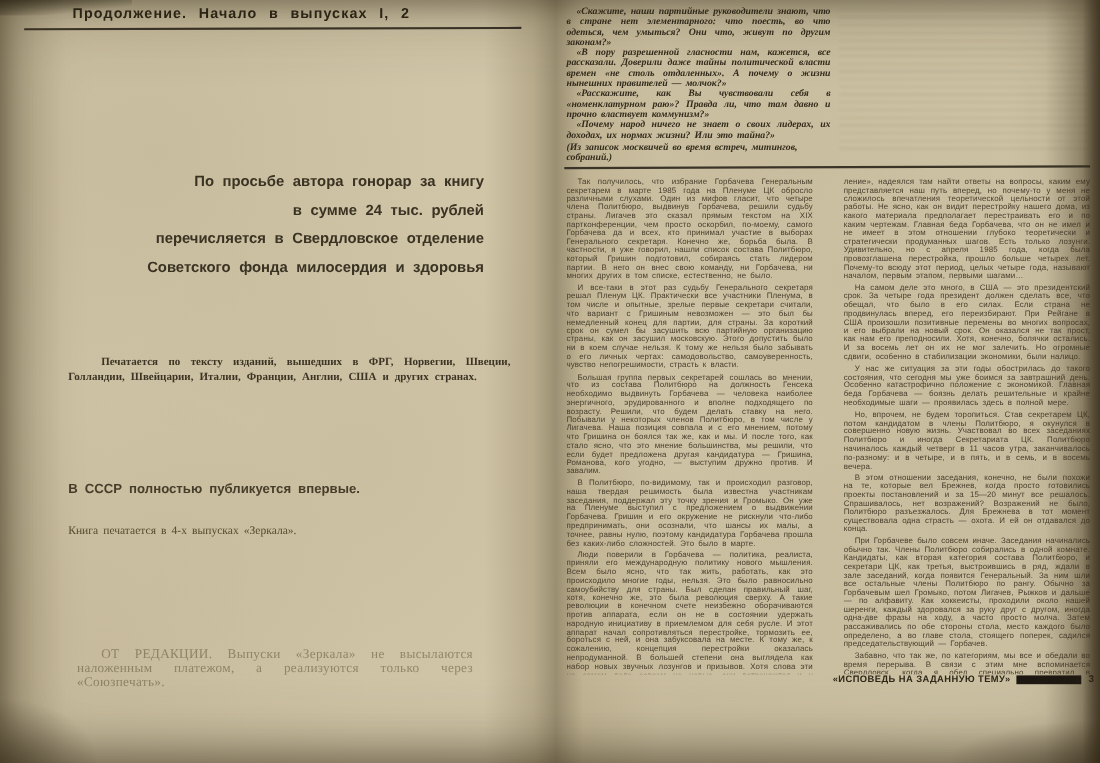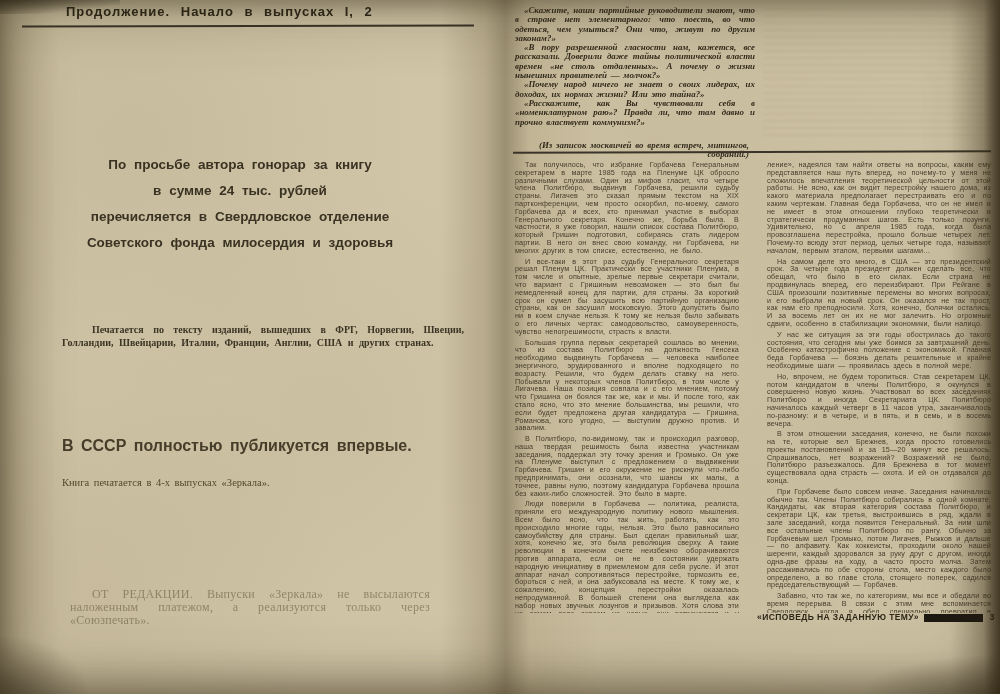--- a/index.html
+++ b/index.html
@@ -37,52 +37,52 @@
 
   
   .lp-header {
     position:absolute; left:66px; top:4px;
     font-family:"Liberation Sans", sans-serif; font-weight:bold;
     font-size:13px; letter-spacing:1px; word-spacing:6px; color:#2b2517;
   }
   .lp-rule { position:absolute; left:22px; top:25px; width:452px; height:2px; background:#3a3327; transform:rotate(-0.15deg); }
 
   .dedication {
-    position:absolute; left:40px; top:152px; width:400px; text-align:center;
+    position:absolute; left:40px; top:152px; width:400px; text-align:right;
     font-family:"Liberation Sans", sans-serif; font-weight:bold;
     font-size:13.5px; line-height:26px; word-spacing:4px; color:#3a3222;
   }
   .printed-note {
     position:absolute; left:62px; top:323px; width:402px;
     font-size:10px; font-weight:bold; line-height:13px; text-align:justify;
     text-indent:30px; word-spacing:3px; color:#3c3424;
   }
   .ussr-note {
     position:absolute; left:62px; top:437px;
     font-family:"Liberation Sans", sans-serif; font-weight:bold;
-    font-size:16px; word-spacing:3px; color:#463d2a;
+    font-size:12px; word-spacing:3px; color:#463d2a;
   }
   .issues-note {
     position:absolute; left:62px; top:477px;
     font-size:10.5px; word-spacing:2px; color:#55492f;
   }
   .editor-note {
     position:absolute; left:70px; top:588px; width:360px;
     font-size:12px; line-height:13px; text-indent:22px; text-align:justify;
     color:rgba(95,83,52,.55); letter-spacing:.3px; filter:blur(.2px);
   }
 
   
   .epigraph {
     position:absolute; left:10px; top:6px; width:240px;
     font-size:8.9px; font-weight:bold; line-height:9.3px; text-align:justify;
     word-spacing:1.5px; color:#332b1c;
   }
   .epigraph p { text-indent:9px;font-style:italic; }
-  .epigraph .attribution { text-align:right; text-indent:0; padding-right:6px; margin-top:14px; }
+  .epigraph .attribution { text-align:left; text-indent:0; padding-right:6px; margin-top:2px; }
   .rp-rule { position:absolute; left:8px; top:151px; width:478px; height:2px; background:#3a3327; transform:rotate(-0.2deg); }
 
   .bleed {
     position:absolute; left:258px; top:8px; width:226px; height:132px; pointer-events:none;
     background:repeating-linear-gradient(180deg, rgba(110,95,60,.10) 0 2px, transparent 2px 7px);
     filter:blur(1px); opacity:.7;
   }
 
   .columns { position:absolute; left:10px; top:161px; width:476px; display:flex; gap:28px; }
   .col {
@@ -124,22 +124,22 @@
     <div class="issues-note">Книга печатается в 4-х выпусках «Зеркала».</div>
     <div class="editor-note">ОТ РЕДАКЦИИ. Выпуски «Зеркала» не высылаются наложенным платежом, а реализуются только через «Союзпечать».</div>
   </div>
 
   <div class="page" id="right-page">
     <div class="bleed"></div>
 
     <div class="epigraph">
       <p>«Скажите, наши партийные руководители знают, что в стране нет элементарного: что поесть, во что одеться, чем умыться? Они что, живут по другим законам?»</p>
       <p>«В пору разрешенной гласности нам, кажется, все рассказали. Доверили даже тайны политической власти времен «не столь отдаленных». А почему о жизни нынешних правителей — молчок?»</p>
+      <p>«Расскажите, как Вы чувствовали себя в «номенклатурном раю»? Правда ли, что там давно и прочно властвует коммунизм?»</p>
       <p>«Почему народ ничего не знает о своих лидерах, их доходах, их нормах жизни? Или это тайна?»</p>
-      <p>«Расскажите, как Вы чувствовали себя в «номенклатурном раю»? Правда ли, что там давно и прочно властвует коммунизм?»</p>
       <p class="attribution">(Из записок москвичей во время встреч, митингов, собраний.)</p>
     </div>
 
     <div class="rp-rule"></div>
 
     <div class="columns">
       <div class="col">
         <p>Так получилось, что избрание Горбачева Генеральным секретарем в марте 1985 года на Пленуме ЦК обросло различными слухами. Один из мифов гласит, что четыре члена Политбюро, выдвинув Горбачева, решили судьбу страны. Лигачев это сказал прямым текстом на XIX партконференции, чем просто оскорбил, по-моему, самого Горбачева да и всех, кто принимал участие в выборах Генерального секретаря. Конечно же, борьба была. В частности, я уже говорил, нашли список состава Политбюро, который Гришин подготовил, собираясь стать лидером партии. В него он внес свою команду, ни Горбачева, ни многих других в том списке, естественно, не было.</p>
         <p>И все-таки в этот раз судьбу Генерального секретаря решал Пленум ЦК. Практически все участники Пленума, в том числе и опытные, зрелые первые секретари считали, что вариант с Гришиным невозможен — это был бы немедленный конец для партии, для страны. За короткий срок он сумел бы засушить всю партийную организацию страны, как он засушил московскую. Этого допустить было ни в коем случае нельзя. К тому же нельзя было забывать о его личных чертах: самодовольство, самоуверенность, чувство непогрешимости, страсть к власти.</p>
         <p>Большая группа первых секретарей сошлась во мнении, что из состава Политбюро на должность Генсека необходимо выдвинуть Горбачева — человека наиболее энергичного, эрудированного и вполне подходящего по возрасту. Решили, что будем делать ставку на него. Побывали у некоторых членов Политбюро, в том числе у Лигачева. Наша позиция совпала и с его мнением, потому что Гришина он боялся так же, как и мы. И после того, как стало ясно, что это мнение большинства, мы решили, что если будет предложена другая кандидатура — Гришина, Романова, кого угодно, — выступим дружно против. И завалим.</p>

